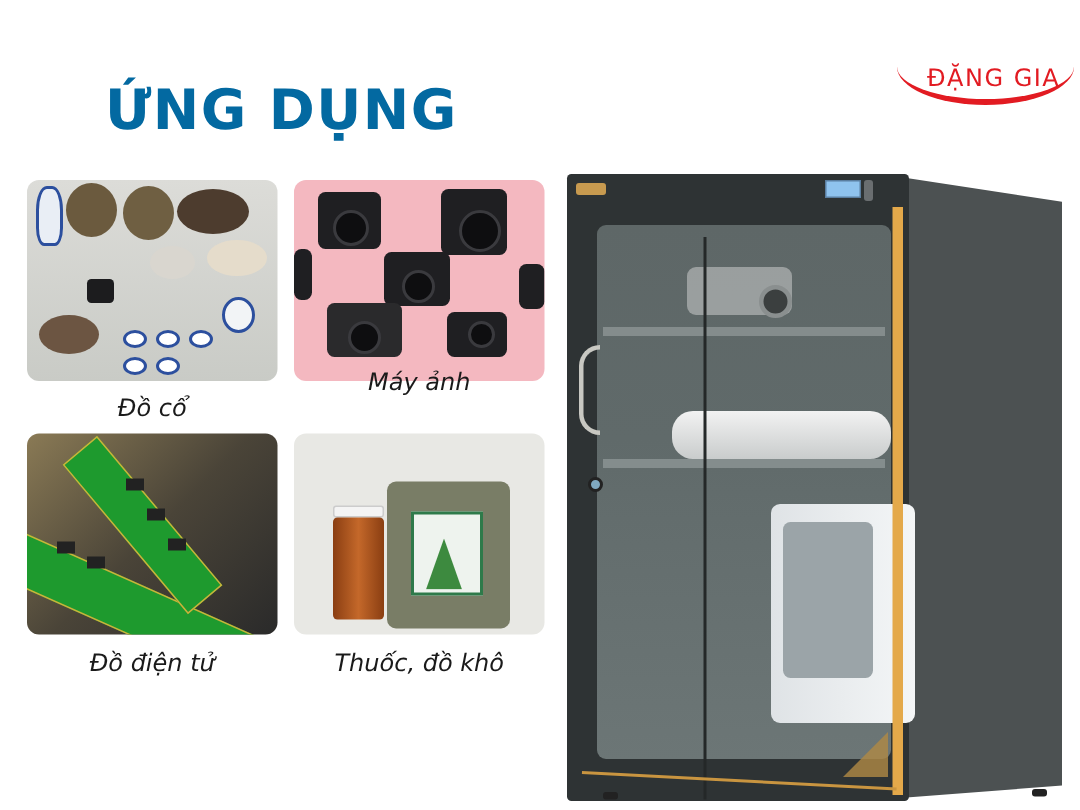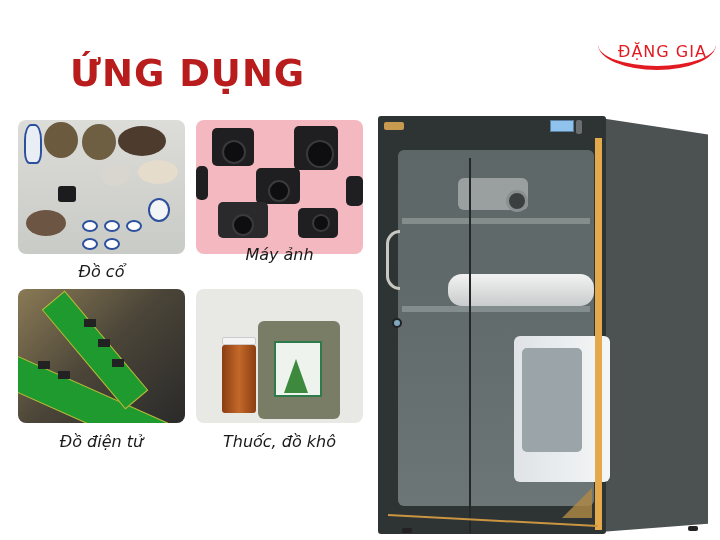--- a/index.html
+++ b/index.html
@@ -2,21 +2,21 @@
 <html><head>
 <meta charset="utf-8">
 <style>
   * { margin:0; padding:0; box-sizing:border-box; }
   html, body { width:720px; height:540px; background:#ffffff; overflow:hidden; }
   body { position:relative; font-family:"Liberation Sans", sans-serif; }
 
   .title {
     position:absolute; left:70px; top:52px;
     font-family:"DejaVu Sans", sans-serif; font-weight:bold;
-    font-size:37px; letter-spacing:1px; color:#b91c1c;
+    font-size:37px; letter-spacing:1px; color:#0369a1;
   }
 
   
   .logo { position:absolute; left:596px; top:6px; width:122px; height:66px; }
   .logo-dg {
     position:absolute; left:18px; top:0px;
     font-family:"DejaVu Sans", sans-serif; font-weight:bold; font-style:italic;
     font-size:34px; color:#e21b22; letter-spacing:-2px;
   }
   .logo-name {

